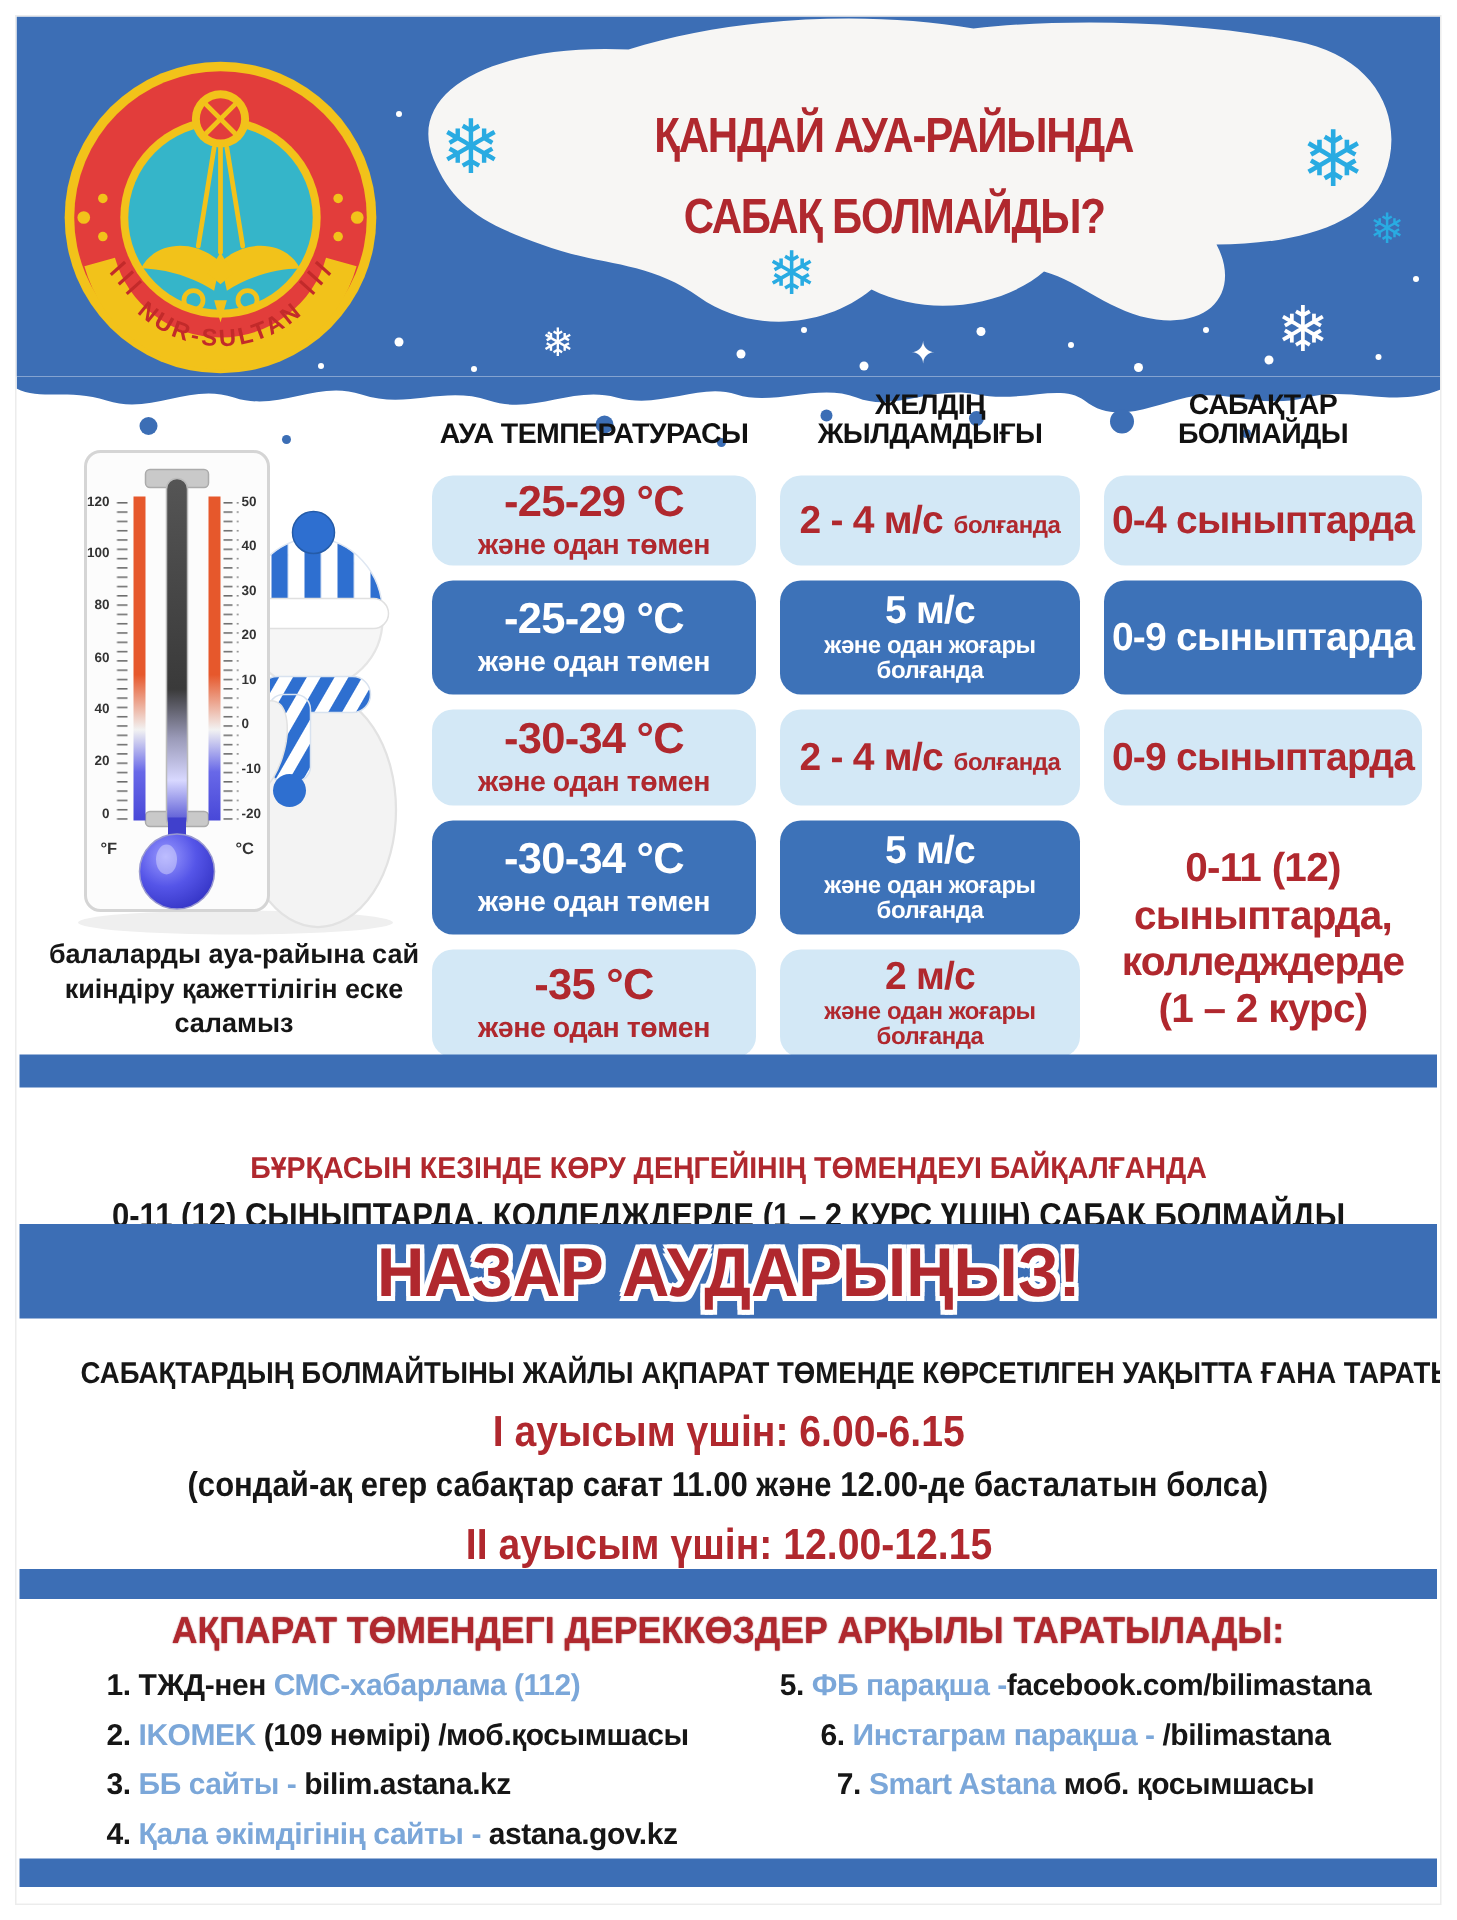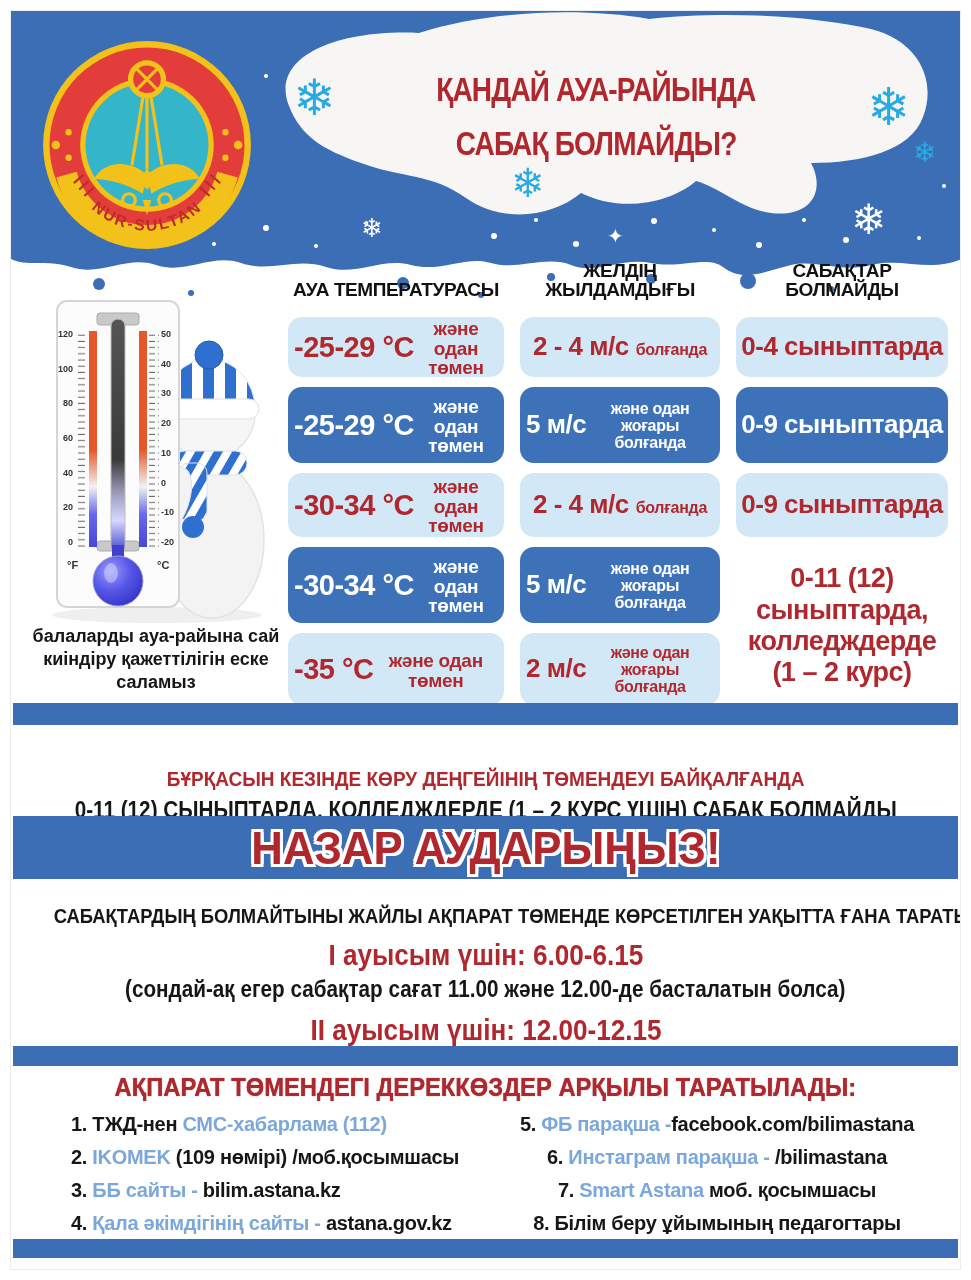--- a/index.html
+++ b/index.html
@@ -30,21 +30,21 @@
 
   
   .fig{position:absolute;left:16px;top:284px;width:252px;height:332px;}
   .fig-caption{position:absolute;left:14px;top:614px;width:262px;text-align:center;
                font-weight:bold;font-size:18px;line-height:1.28;color:var(--ink);}
   .grid{position:absolute;left:277px;top:242px;display:grid;
         grid-template-columns:216px 200px 212px;grid-template-rows:54px 60px 76px 64px 76px 72px;
         column-gap:16px;row-gap:10px;}
   .th{display:flex;align-items:flex-end;justify-content:center;text-align:center;grid-row:1;
       font-weight:bold;font-size:19px;line-height:1.04;letter-spacing:-.4px;color:#111;padding-bottom:7px;}
-  .cell{border-radius:14px;display:flex;flex-direction:row;justify-content:center;align-items:center;
+  .cell{border-radius:14px;display:flex;flex-direction:column;justify-content:center;align-items:center;
         text-align:center;padding:3px 6px;}
   .cell.light{background:var(--cellLight);color:var(--red);}
   .cell.dark{background:var(--cellDark);color:#fff;}
   .cell .big{font-size:29px;font-weight:bold;letter-spacing:-.5px;line-height:1.05;white-space:nowrap;}
   .cell.windc .big{font-size:26px;}
   .cell .small{font-size:19px;font-weight:bold;line-height:1.05;margin-top:3px;letter-spacing:-.3px;}
   .cell.windc .small{font-size:16px;}
   .wind-inline{display:flex;align-items:baseline;gap:7px;white-space:nowrap;}
   .merged-note{grid-column:3;grid-row:5/7;display:flex;align-items:center;justify-content:center;
       color:var(--red);font-weight:bold;font-size:27px;line-height:1.16;text-align:center;
@@ -335,19 +335,18 @@
     <div class="src-col src-left" id="sources-left">
           <div class="src-item"><span class="seg-k">1. ТЖД-нен </span><span class="seg-b">СМС-хабарлама (112)</span></div>
           <div class="src-item"><span class="seg-k">2. </span><span class="seg-b">IKOMEK </span><span class="seg-k">(109 нөмірі) /моб.қосымшасы</span></div>
           <div class="src-item"><span class="seg-k">3. </span><span class="seg-b">ББ сайты - </span><span class="seg-k">bilim.astana.kz</span></div>
           <div class="src-item"><span class="seg-k">4. </span><span class="seg-b">Қала әкімдігінің сайты - </span><span class="seg-k">astana.gov.kz</span></div>
         </div>
     <div class="src-col src-right" id="sources-right">
           <div class="src-item"><span class="seg-k">5. </span><span class="seg-b">ФБ парақша -</span><span class="seg-k">facebook.com/bilimastana</span></div>
           <div class="src-item"><span class="seg-k">6. </span><span class="seg-b">Инстаграм парақша - </span><span class="seg-k">/bilimastana</span></div>
           <div class="src-item"><span class="seg-k">7. </span><span class="seg-b">Smart Astana </span><span class="seg-k">моб. қосымшасы</span></div>
-          <div class="src-item"><span class="seg-k">8. Білім беру ұйымының педагогтары</span></div>
         </div>
   </div>
   <div class="bar bar3"></div>
 
  </div>
 </div>
 
 </body></html>

